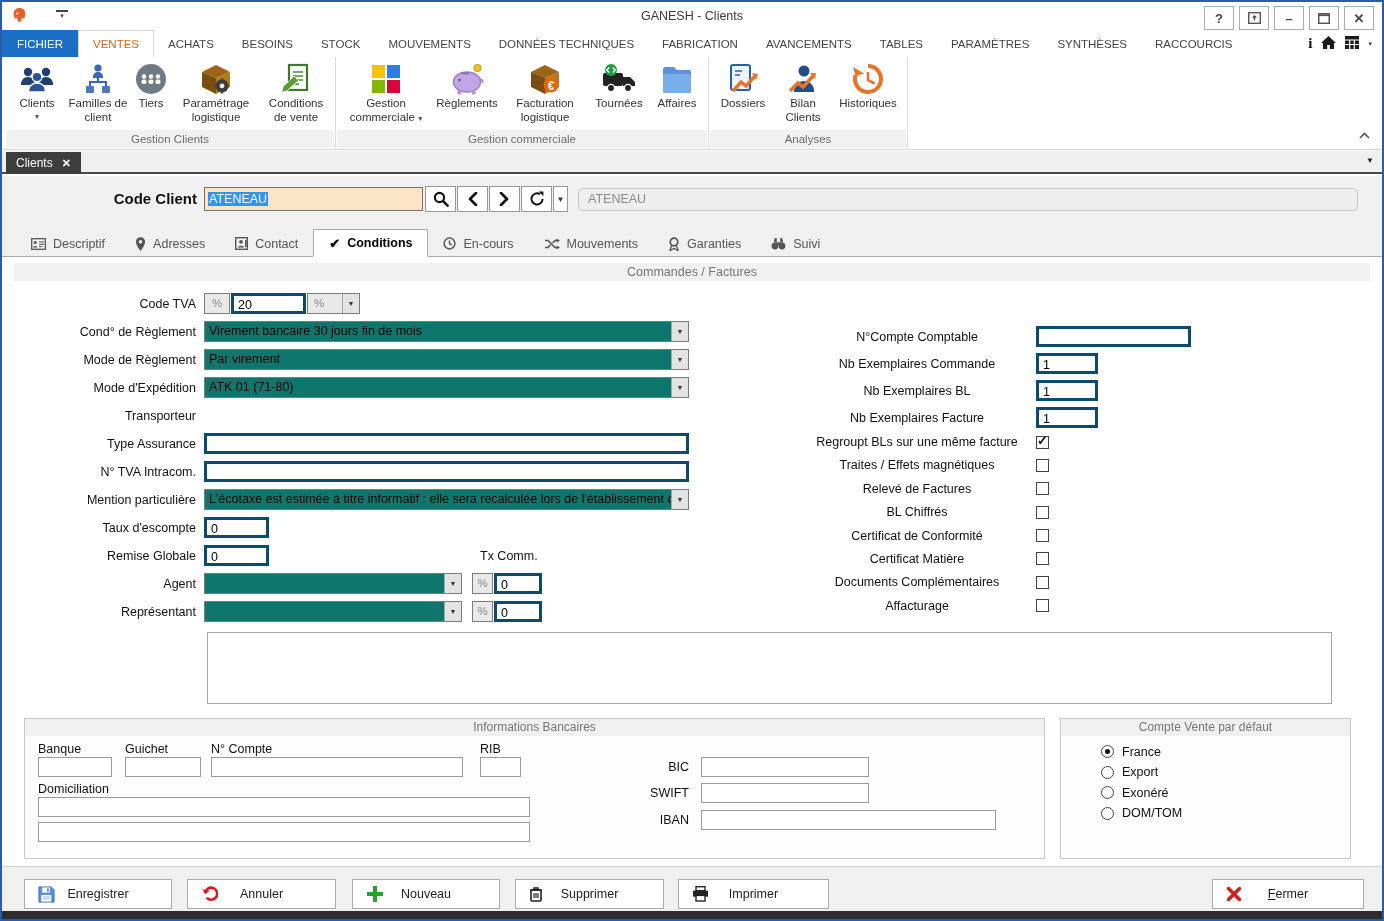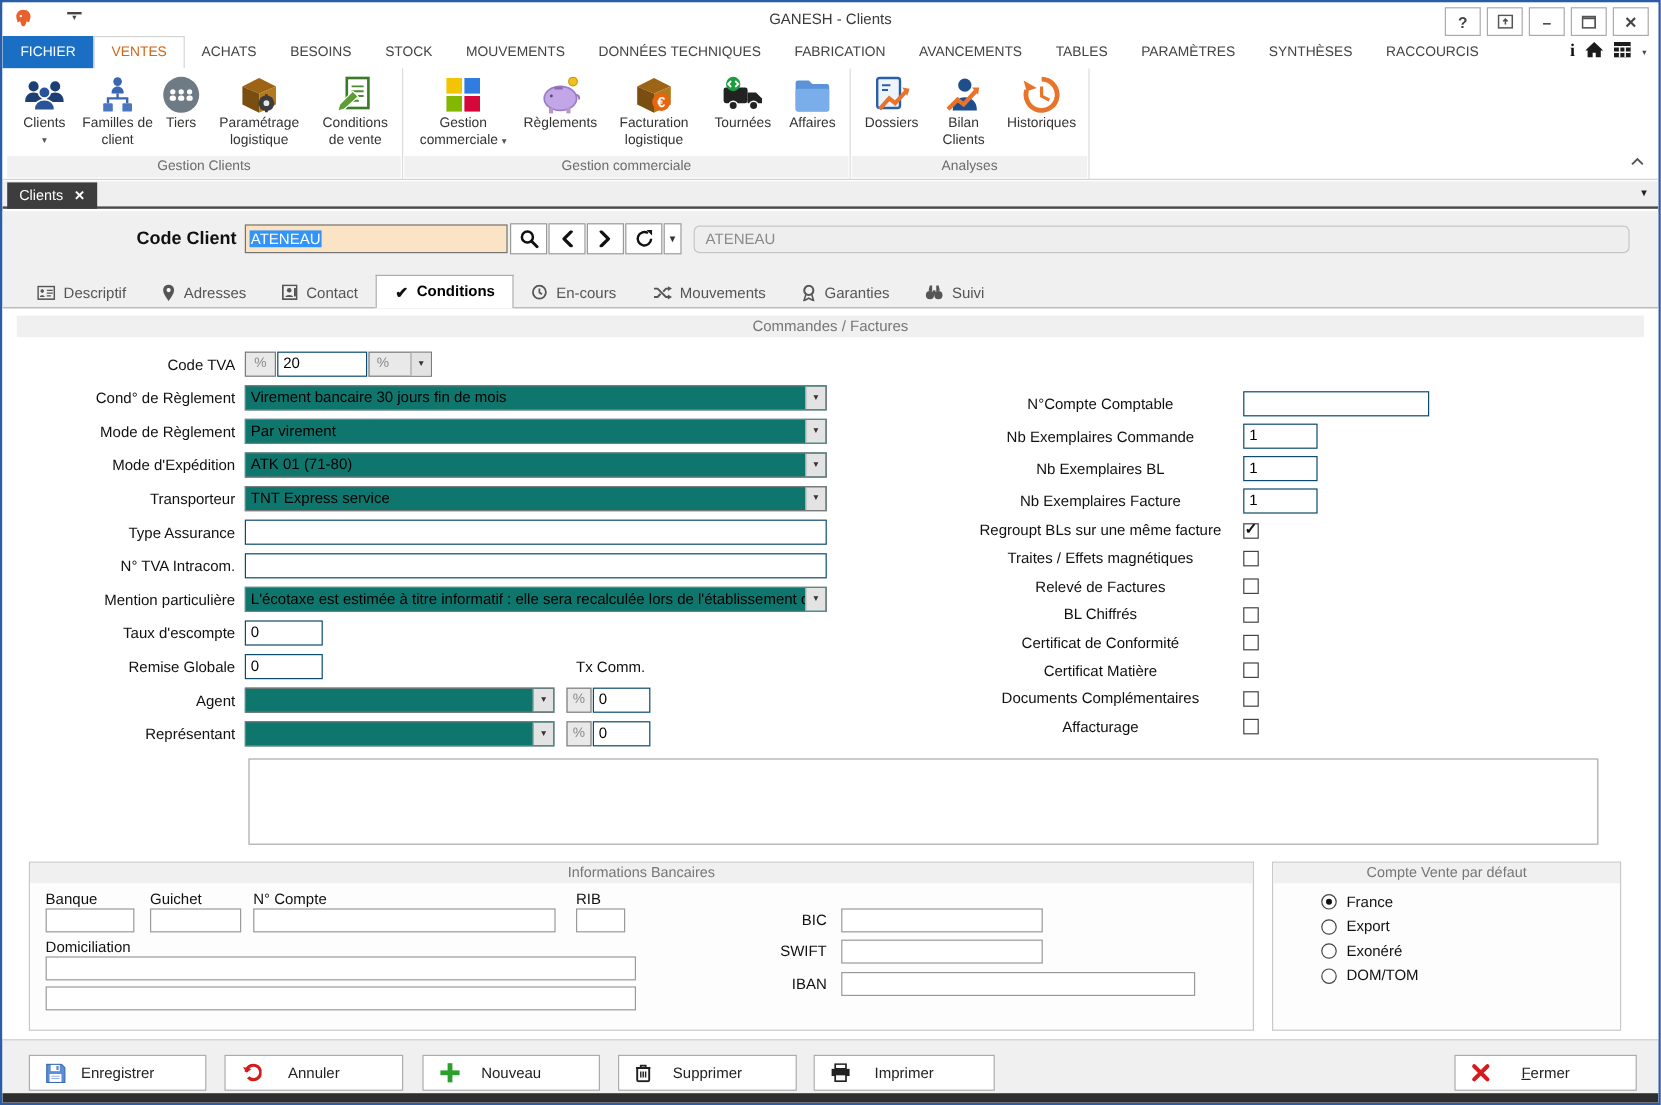--- a/index.html
+++ b/index.html
@@ -78,21 +78,21 @@
 
   .panel { position:absolute; top:80px; left:0; right:0; bottom:0; background:#fff;
            border-top:1px solid #ababab; }
   .sechdr { position:absolute; top:6px; left:12px; right:12px; height:18px; background:#f0f0f0;
             text-align:center; font-size:12.5px; color:#767676; line-height:18px; }
 
   
   .flabel { width:192px; text-align:right; padding-right:8px; font-size:12.5px; color:#111;
             white-space:nowrap; }
   .frow { display:flex; align-items:center; height:21px; margin-bottom:7px; }
-  .tin { height:21px; background:#fff; border:1px solid #0c4a6e; font-size:12.5px;
+  .tin { height:21px; background:#fff; border:3px solid #0c4a6e; font-size:12.5px;
          line-height:19px; padding:0 4px; overflow:hidden; white-space:nowrap; }
   .sel { height:21px; background:#0f766e; border:1px solid #7b7b7b; display:flex; overflow:hidden; }
   .sel-text { flex:1; font-size:12.5px; line-height:19px; padding:0 4px; overflow:hidden; white-space:nowrap; }
   .sel-btn { width:17px; background:#e3e3e3; border-left:1px solid #a6a6a6; display:flex;
              align-items:center; justify-content:center; font-size:7px; color:#333; }
   .pctbox { width:26px; height:21px; background:#e9e9e9; border:1px solid #7b7b7b; color:#8a8a8a;
             font-size:11.5px; text-align:center; line-height:19px; margin-right:1px; }
   .w485 { width:485px; } .w75 { width:75px; } .w65 { width:65px; } .w258 { width:258px; }
   .w155 { width:155px; } .w62 { width:62px; } .w48 { width:48px; }
   .unitsel { width:53px; height:21px; background:#e9e9e9; border:1px solid #7b7b7b; display:flex;
@@ -533,24 +533,20 @@
         </div>
         <div class="frow">
           <span class="flabel">Mode d'Expédition</span>
           <div class="sel w485">
             <span class="sel-text">ATK 01 (71-80)</span>
             <span class="sel-btn">▼</span>
           </div>
         </div>
         <div class="frow">
           <span class="flabel">Transporteur</span>
-          <div class="sel w485">
-            <span class="sel-text">TNT Express service</span>
-            <span class="sel-btn">▼</span>
-          </div>
         </div>
         <div class="frow">
           <span class="flabel">Type Assurance</span>
           <div class="tin w485"></div>
         </div>
         <div class="frow">
           <span class="flabel">N° TVA Intracom.</span>
           <div class="tin w485"></div>
         </div>
         <div class="frow">

